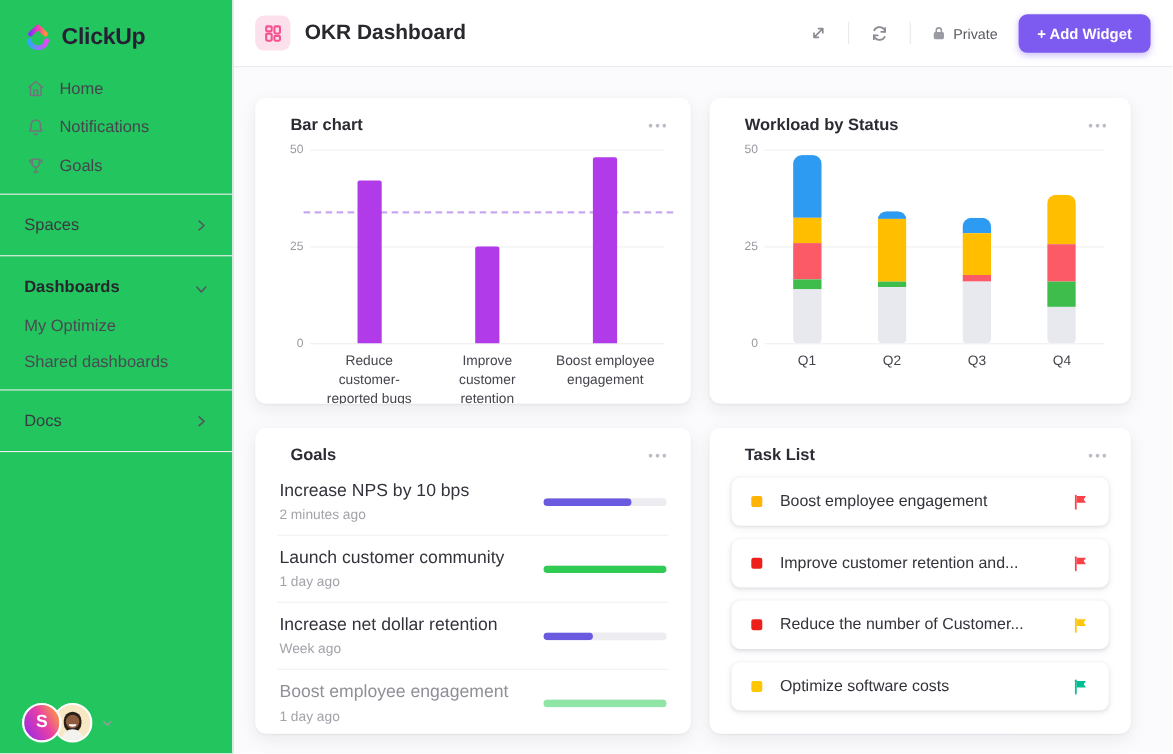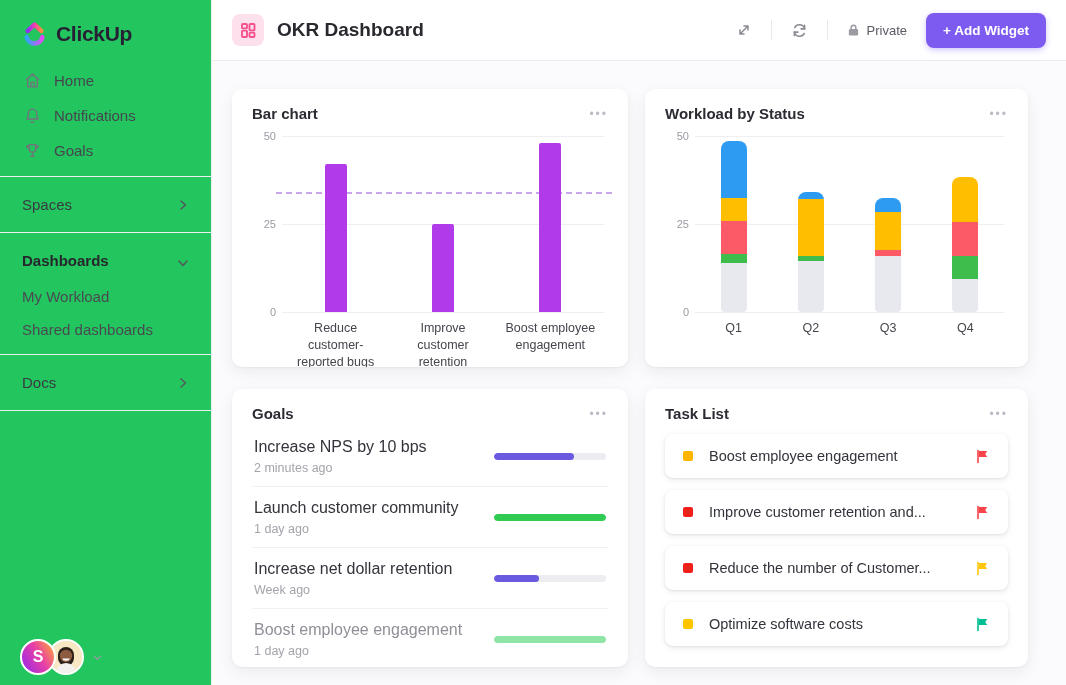--- a/index.html
+++ b/index.html
@@ -42,21 +42,21 @@
   .privacy { display:flex; align-items:center; gap:7px; font-size:13px; color:#5a5a63; cursor:pointer; }
   .btn-add { background:#7d5bf1; color:#fff; border:none; border-radius:8px;
     padding:10px 17px; font-size:13.5px; font-weight:600; cursor:pointer;
     font-family:"Liberation Sans", sans-serif; box-shadow:0 2px 6px rgba(125,91,241,.35); }
 
   .content { padding:28px 20px 0 20px; display:grid;
     grid-template-columns:396px 383px; column-gap:17px; row-gap:22px; }
   .card { background:#fff; border-radius:10px; height:278px; padding:16px 20px;
     box-shadow:0 1px 2px rgba(30,30,60,.05), 0 5px 16px rgba(30,30,60,.07);
     overflow:hidden; position:relative; }
-  .card-head { display:flex; align-items:center; justify-content:space-between; }
+  .card-head { display:flex; align-items:center; justify-content:space-between;margin-left:12px; }
   .card-title { font-size:15px; font-weight:700; color:#2b2b33; }
   .card-menu { color:#bcbcc6; font-size:12px; letter-spacing:2px; cursor:pointer; line-height:1; }
 
   
   .plot-wrap { position:relative; margin:14px 4px 0 30px; height:176px; }
   .gridline { position:absolute; left:0; right:0; height:1px; background:#efeff3; }
   .tick-label { position:absolute; left:-28px; width:22px; text-align:right;
     font-size:11px; color:#9a9aa2; transform:translateY(-50%); }
   .ref-line { position:absolute; left:-6px; right:-8px; border-top:2px dashed #c9a7ee; }
   .bars-row { position:absolute; left:0; right:0; bottom:0; top:0; display:flex; }
@@ -140,21 +140,21 @@
 
     <div class="side-divider"></div>
 
     <div class="section-row bold">
       <span>Dashboards</span>
       <svg width="12" height="12" viewBox="0 0 12 12">
         <path d="M2 4 L6 8.5 L10 4" stroke="#55555e" stroke-width="1.4" fill="none" stroke-linecap="round" stroke-linejoin="round"></path>
       </svg>
     </div>
     <div class="sub-item">
-      <span>My Workload</span>
+      <span>My Optimize</span>
     </div>
     <div class="sub-item">
       <span>Shared dashboards</span>
     </div>
 
     <div class="side-divider"></div>
 
     <div class="section-row">
       <span>Docs</span>
       <svg width="12" height="12" viewBox="0 0 12 12">

